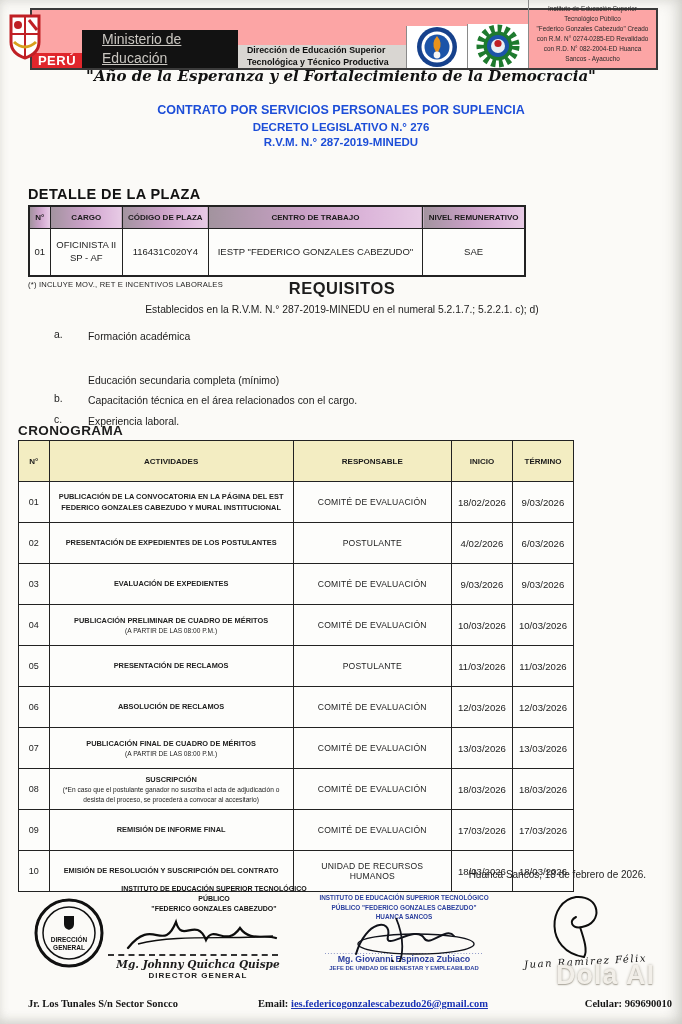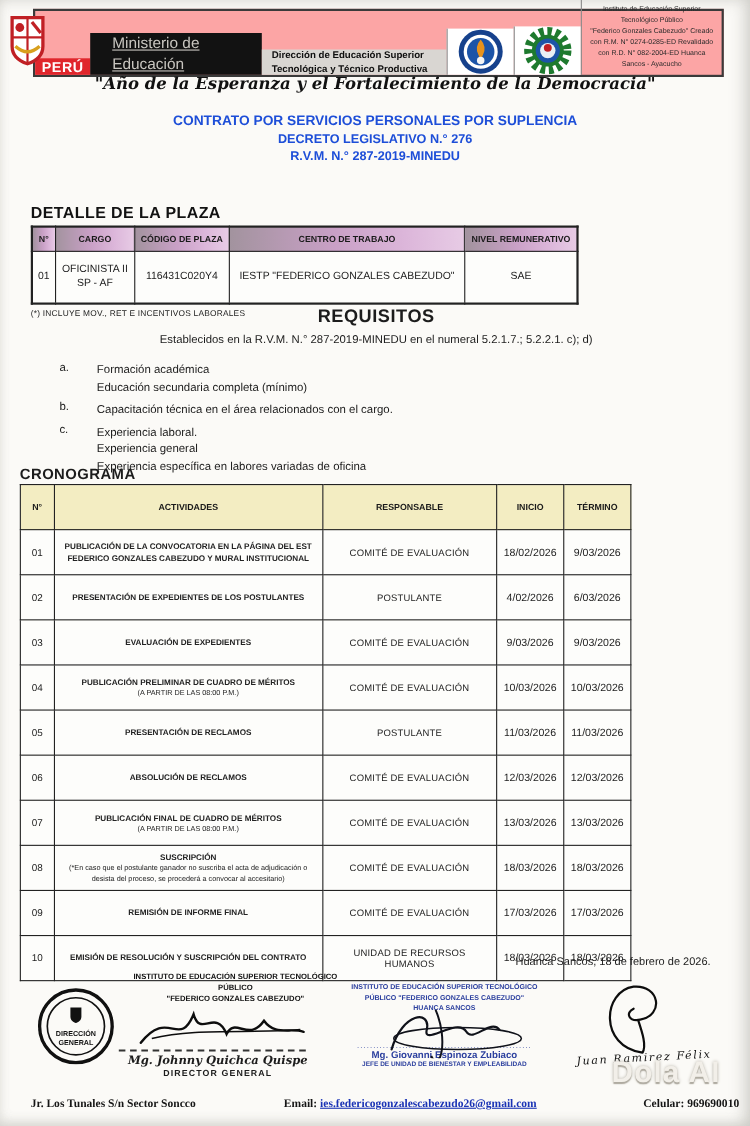--- a/index.html
+++ b/index.html
@@ -36,21 +36,21 @@
   .cargo-line{line-height:1.35;}
   .footnote{font-size:7.6px;margin-top:3px;letter-spacing:.2px;}
   
   .requisitos{position:absolute;top:279px;left:40px;width:604px;}
   .req-title{text-align:center;font-weight:bold;font-size:16.5px;letter-spacing:.5px;}
   .req-sub{text-align:center;font-size:10.3px;margin-top:6px;}
   .req-list{margin-top:14px;padding-left:14px;}
   .req-item{display:flex;font-size:10.4px;margin-bottom:5px;}
   .req-letter{width:34px;flex:none;}
   .req-text{flex:1;line-height:1.5;}
-  .req-sub-line{line-height:1.5;}
+  .req-sub-line{line-height:1.5;margin-top:28px;}
   
   .cronograma{position:absolute;top:423px;left:18px;width:556px;}
   .crono-heading{font-weight:bold;font-size:13.5px;letter-spacing:.4px;}
   .cronograma table{margin-top:2px;border:1.5px solid #222;}
   .cronograma th{background:#f3edc2;border:1px solid #222;font-size:8px;font-weight:bold;padding:7px 2px;color:#1a1a1a;}
   .cronograma td{border:1px solid #222;text-align:center;padding:3px 4px;background:#fdfdfb;}
   .cronograma tr{height:41px;}
   .c-num{font-size:9px;width:5.5%;}
   .c-act{width:44%;font-size:7.4px;font-weight:bold;line-height:1.5;color:#222;}
   .c-note{font-size:6.6px;font-weight:normal;}

